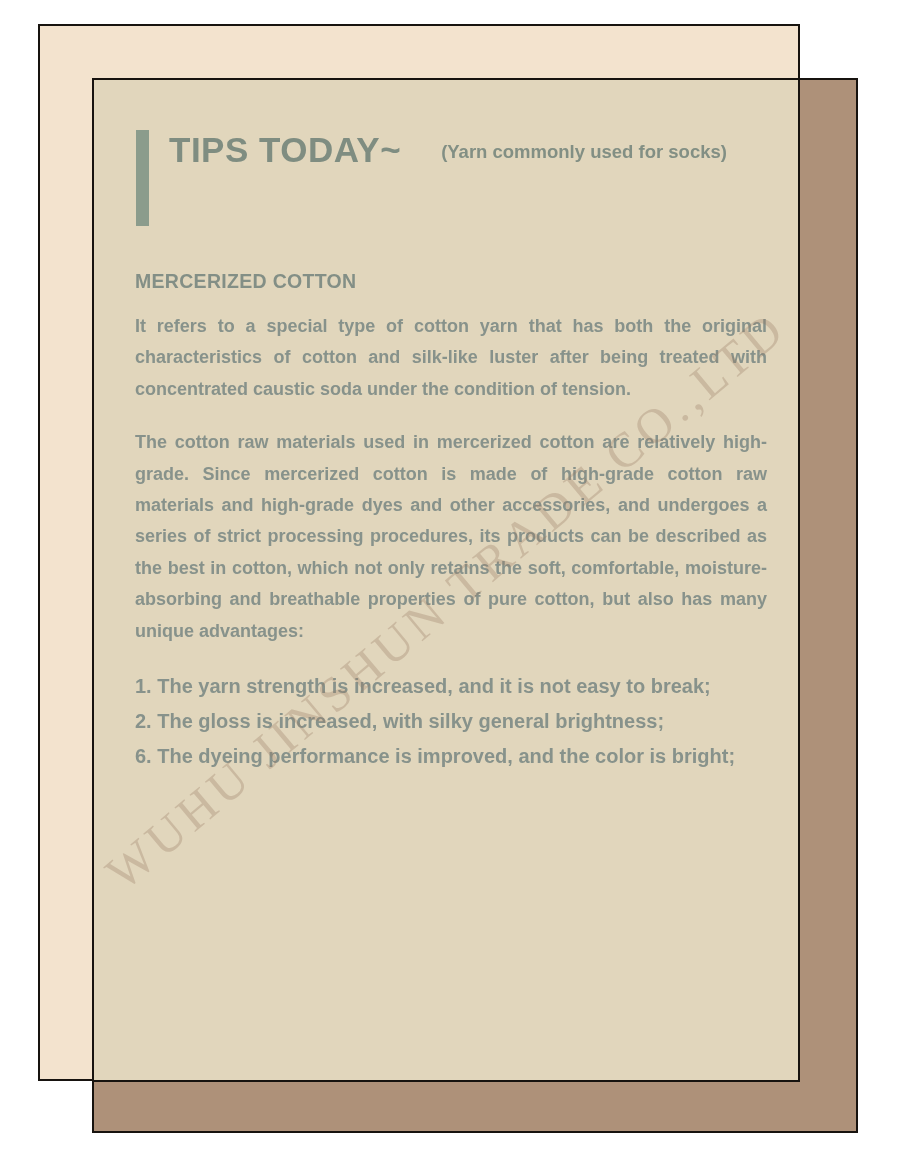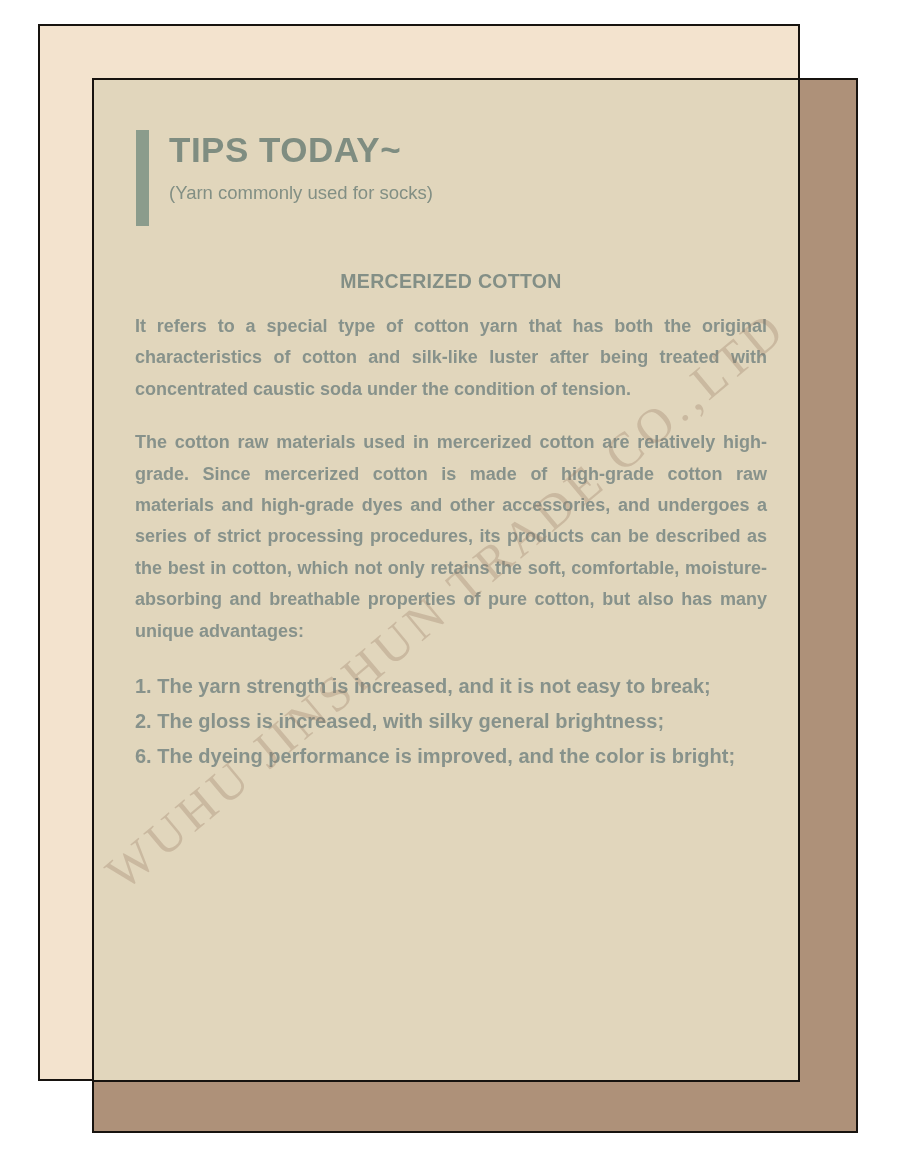--- a/index.html
+++ b/index.html
@@ -89,35 +89,35 @@
   .accent-bar {
     width: 13px;
     height: 96px;
     background: #8b9c8c;
     flex: 0 0 auto;
     margin-right: 20px;
     margin-top: 2px;
   }
   .header-text {
     display: flex;
-    flex-direction: column;
     justify-content: flex-end;
+    gap: 40px;
   }
   .title {
     font-size: 35px;
     font-weight: bold;
     color: #7f8d81;
     letter-spacing: 0.5px;
     line-height: 1.05;
     margin: 4px 0 0 0;
     white-space: nowrap;
   }
   .subtitle {
     font-size: 18.5px;
-    font-weight: normal;
+    font-weight: bold;
     color: #828f84;
     line-height: 1.2;
     margin-top: 13px;
     white-space: nowrap;
   }
 
   
   .content {
     position: absolute;
     left: 41px;
@@ -125,21 +125,20 @@
     width: 632px;
     z-index: 2;
   }
 
   .section-title {
     font-size: 19.5px;
     font-weight: bold;
     color: #838f86;
     letter-spacing: 0.3px;
     margin: 0 0 18px 0;
-    text-align: center;
   }
 
   p.para {
     font-size: 18px;
     font-weight: bold;
     color: #87928b;
     line-height: 1.745;
     margin: 0 0 22px 0;
     text-align: justify;
     text-justify: inter-word;

